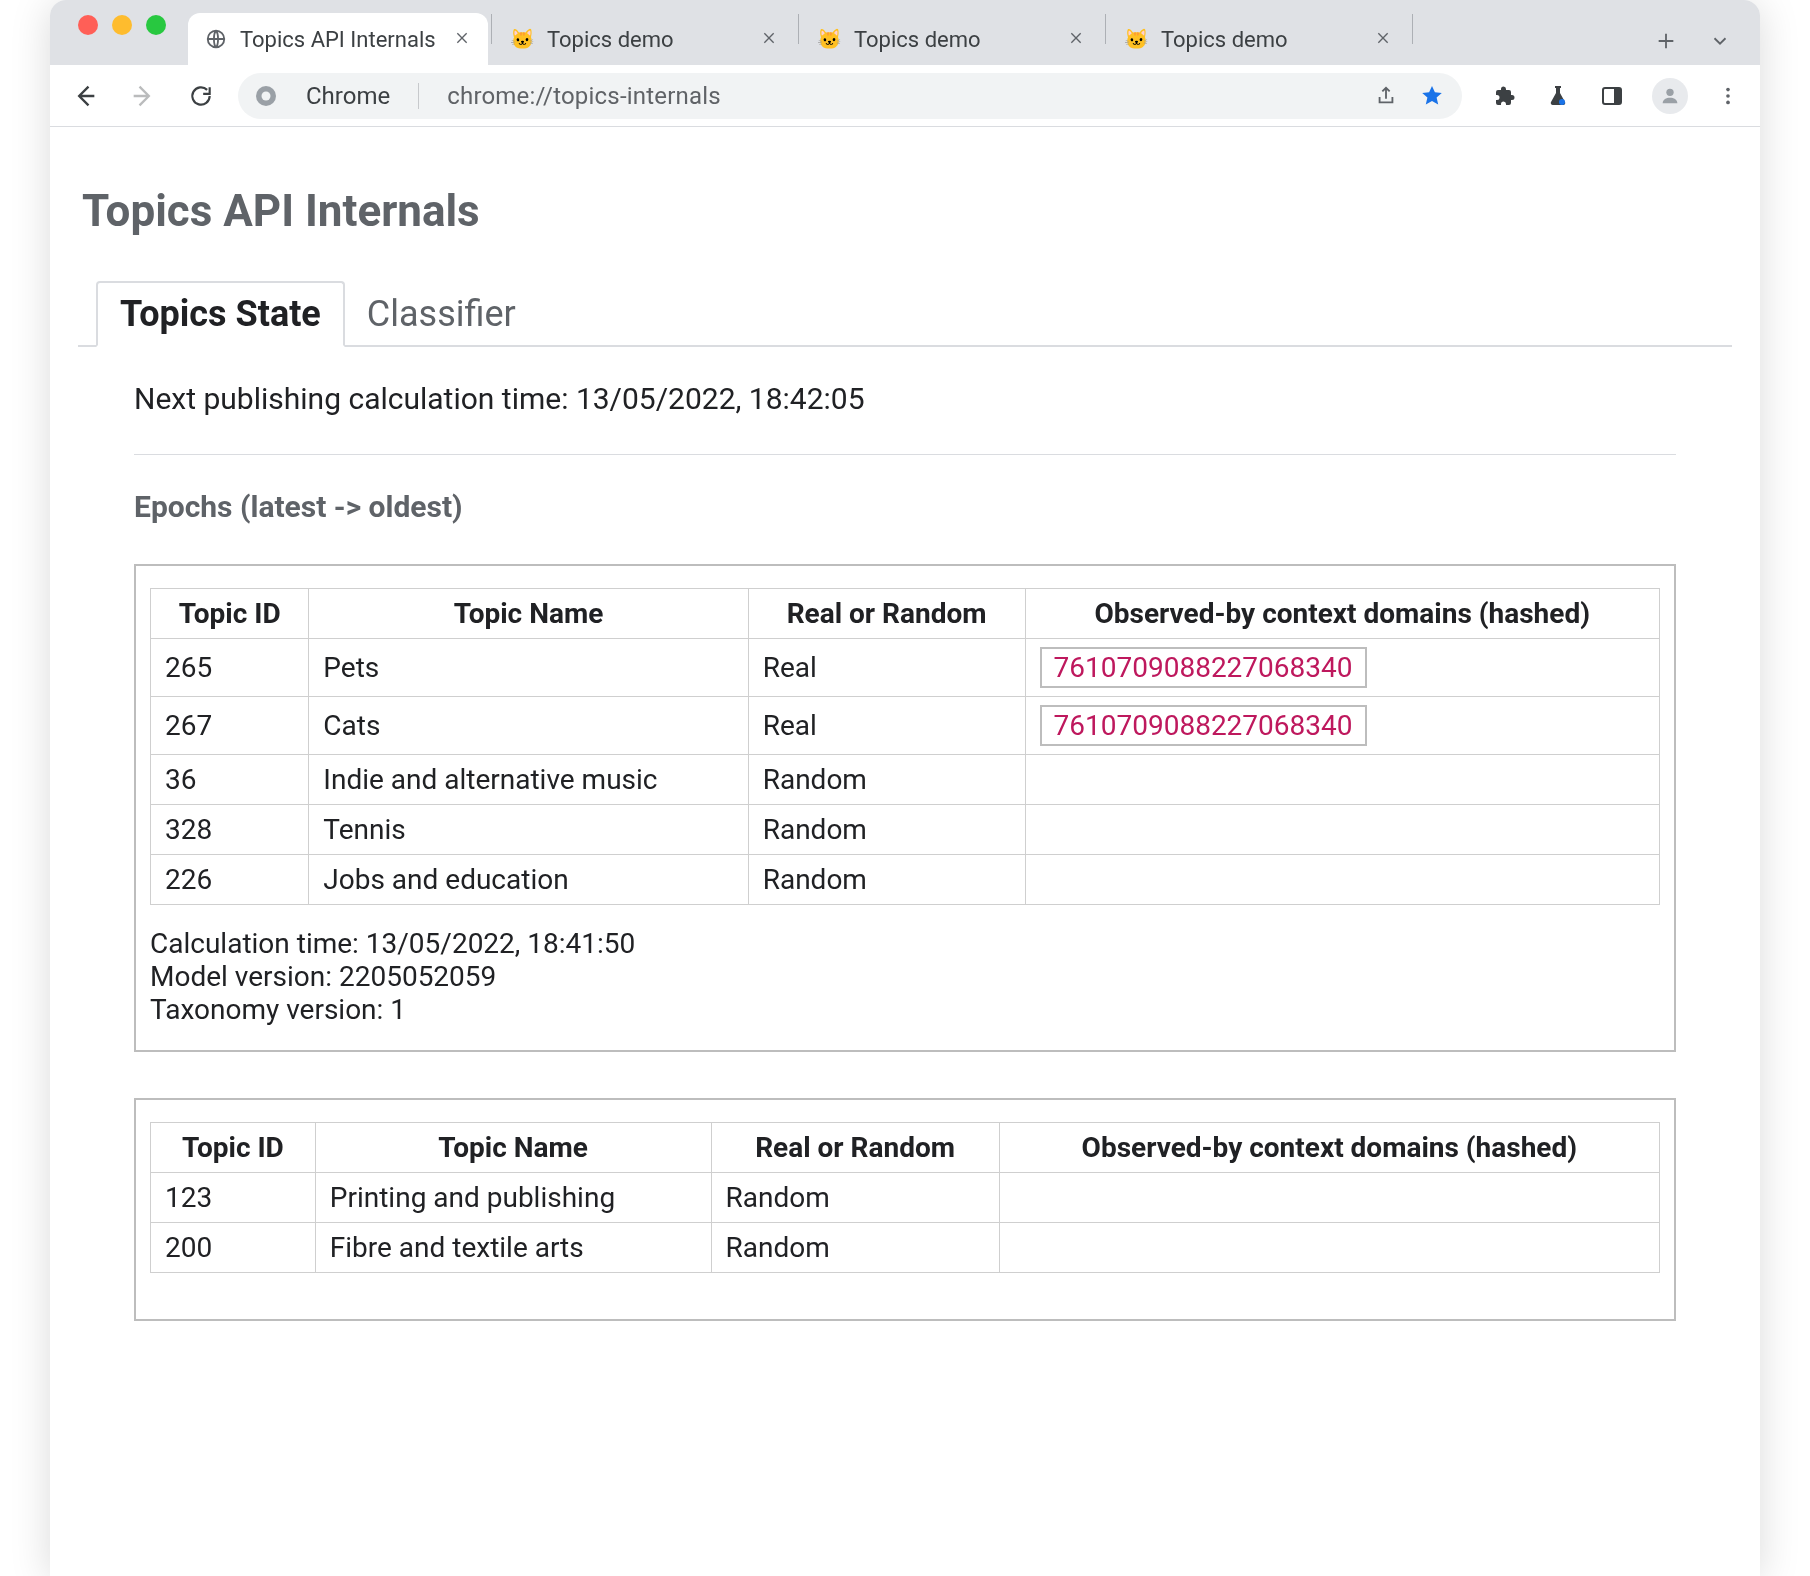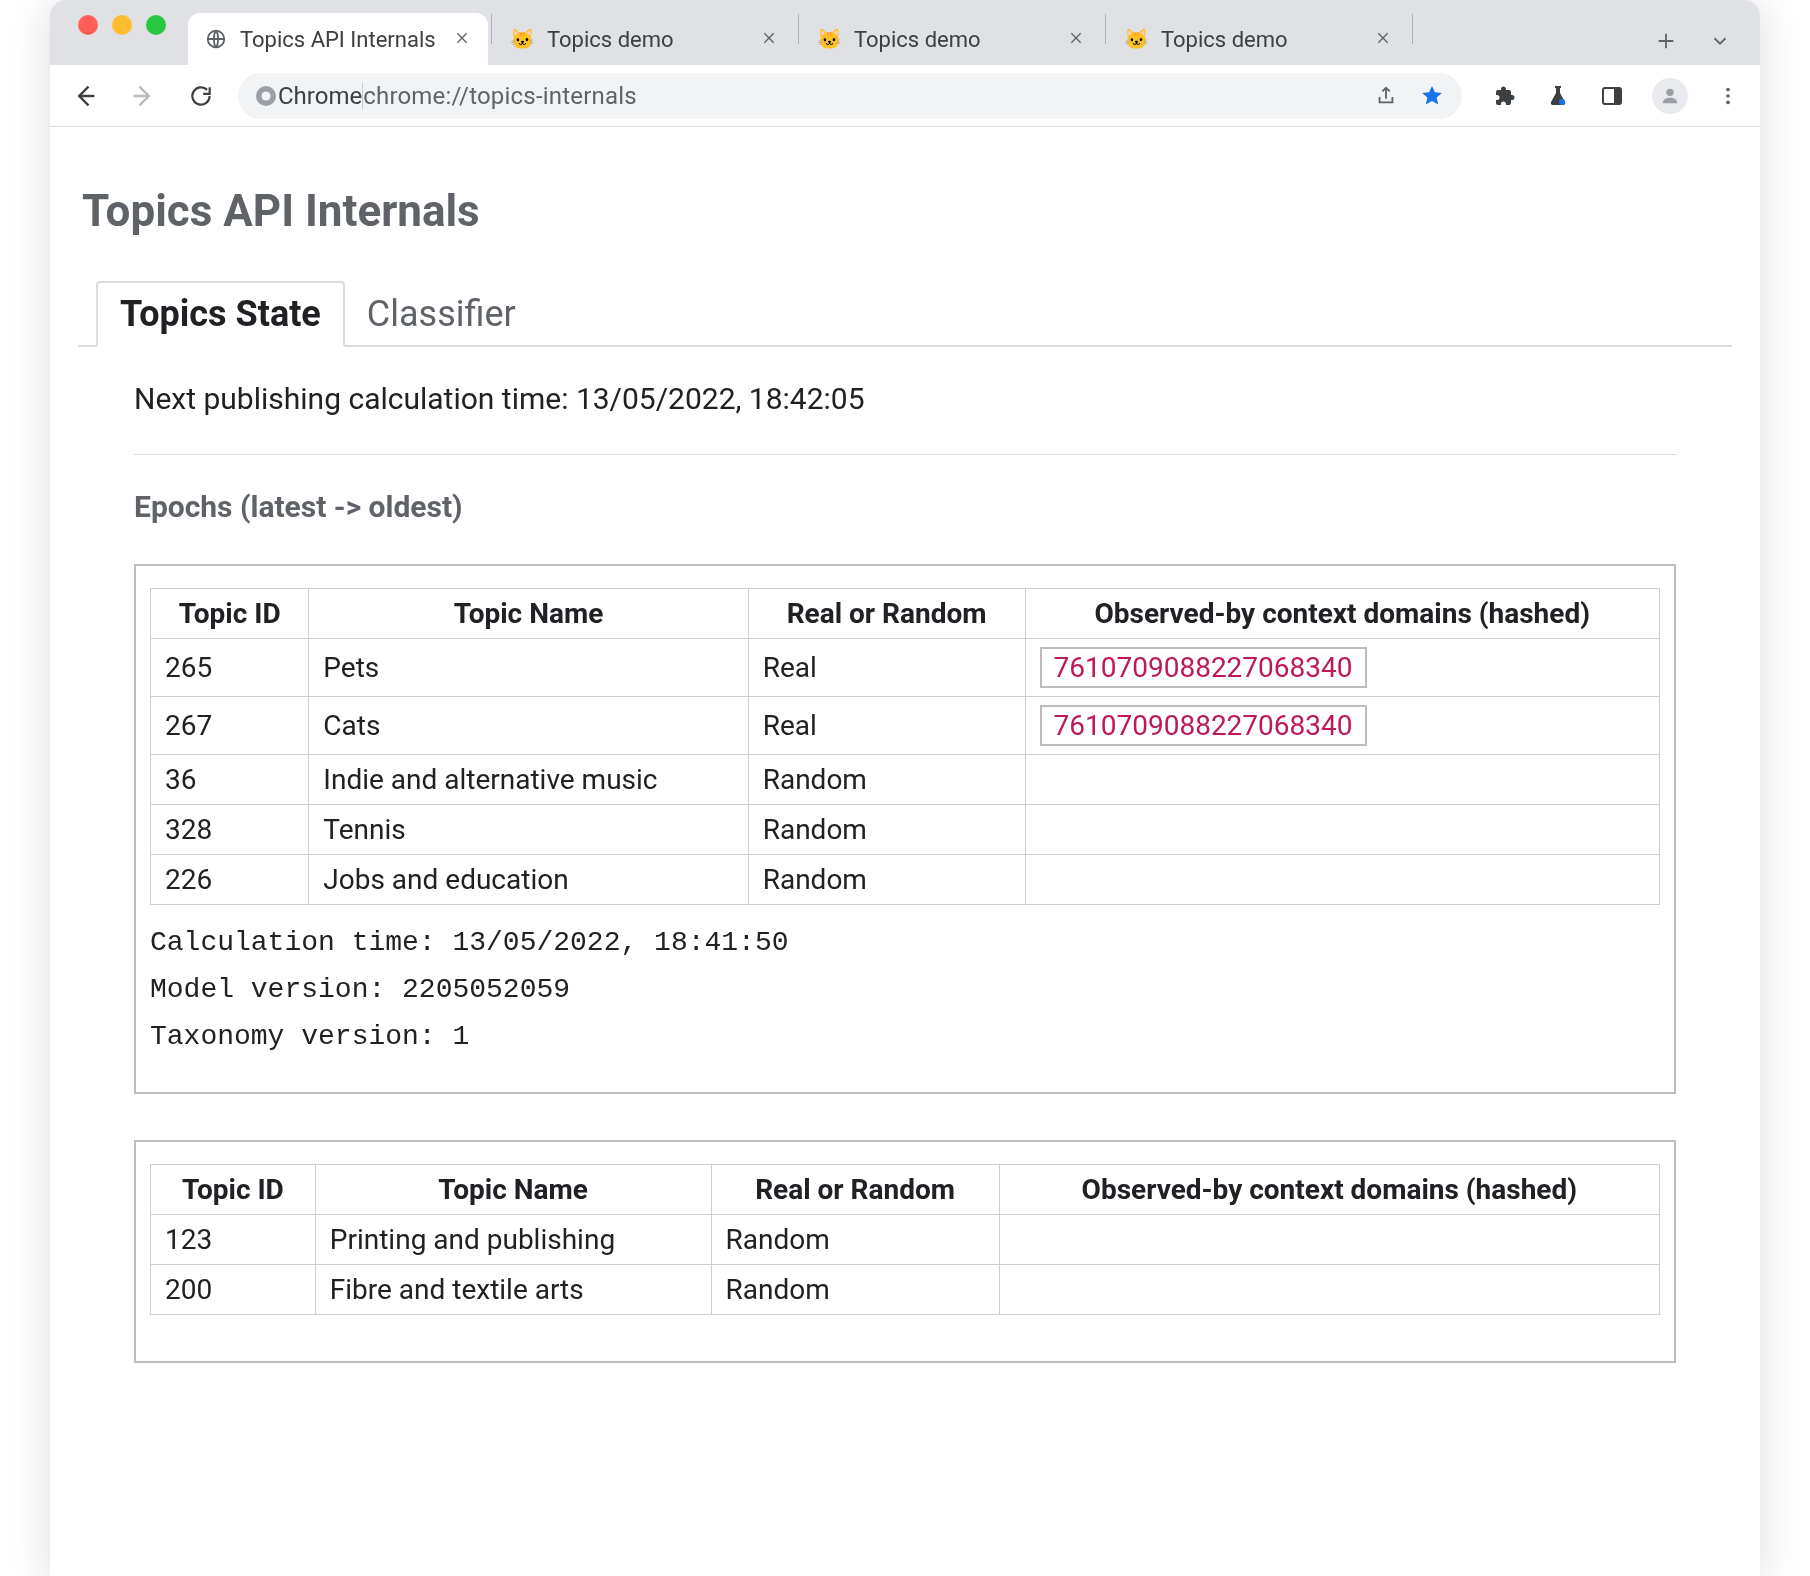--- a/index.html
+++ b/index.html
@@ -90,21 +90,21 @@
   .nav-btns { display:flex; gap:24px; align-items:center; margin-right:10px; }
   .nav-btns .icon-btn { width:34px; height:34px; }
   .omnibox {
     flex:1;
     height:46px;
     background:#f1f3f4;
     border-radius:23px;
     display:flex;
     align-items:center;
     padding:0 16px;
-    gap:0;
+    gap:28px;
     color:#5f6368;
     font-size:24px;
     position:relative;
   }
   .omnibox .divider { width:1px; height:26px; background:#c7c9cc; }
   .omnibox .url { color:#606367; letter-spacing:0.2px; }
   .omnibox .trailing { margin-left:auto; display:flex; gap:18px; align-items:center; }
   .toolbar-icons { display:flex; gap:26px; align-items:center; margin-left:18px; }
   .avatar { width:36px; height:36px; border-radius:50%; background:#e8eaed; display:flex; align-items:center; justify-content:center; }
   .content {
@@ -172,21 +172,21 @@
     font-weight:700;
     text-align:center;
   }
   .hash-pill {
     display:inline-block;
     border:2px solid #bdbdbd;
     padding:2px 12px;
     font-size:28px;
     color:#be185d;
   }
-  .meta-line { font-size:28px; margin:16px 0;font-family:Liberation Mono, monospace; }
+  .meta-line { font-size:28px; margin:0 0; }
   .fade-bottom {
     position:absolute; left:0; right:0; bottom:0; height:40px;
     background:linear-gradient(to bottom, rgba(255,255,255,0), #fff);
     pointer-events:none;
   }
   svg { display:block; }
 </style>
 </head>
 <body>
 

